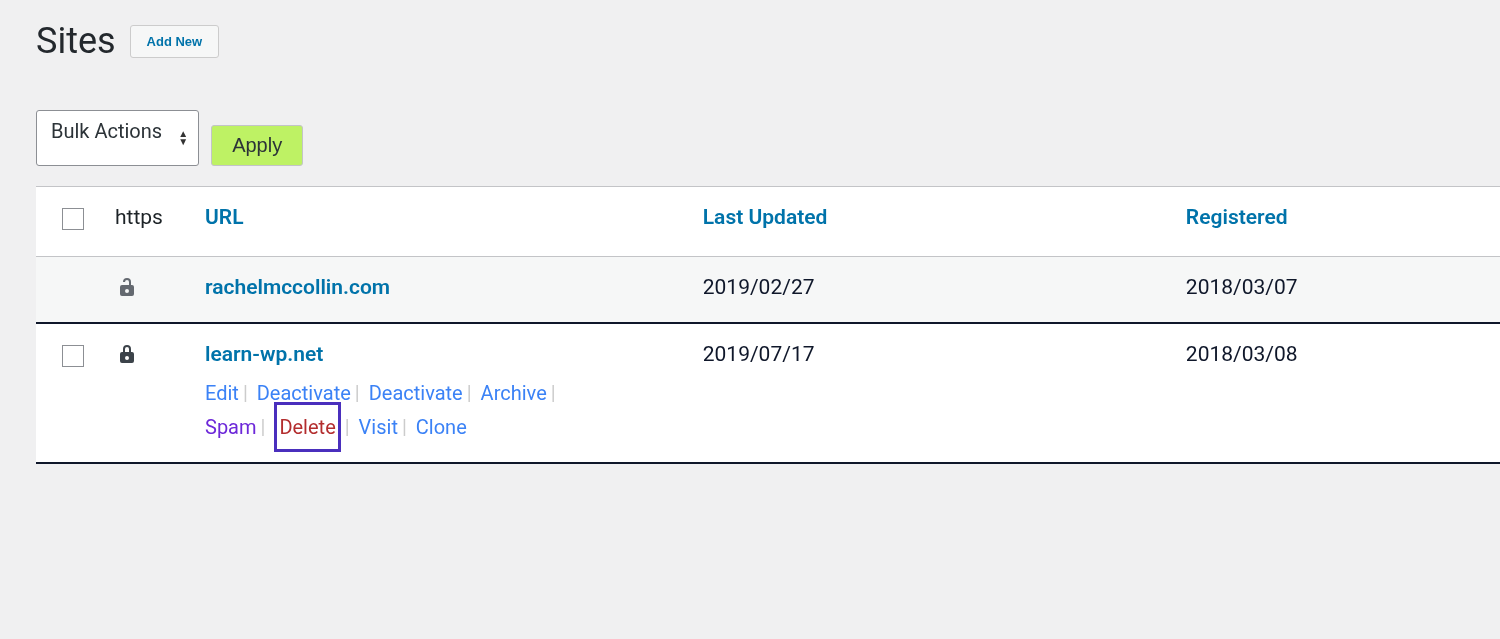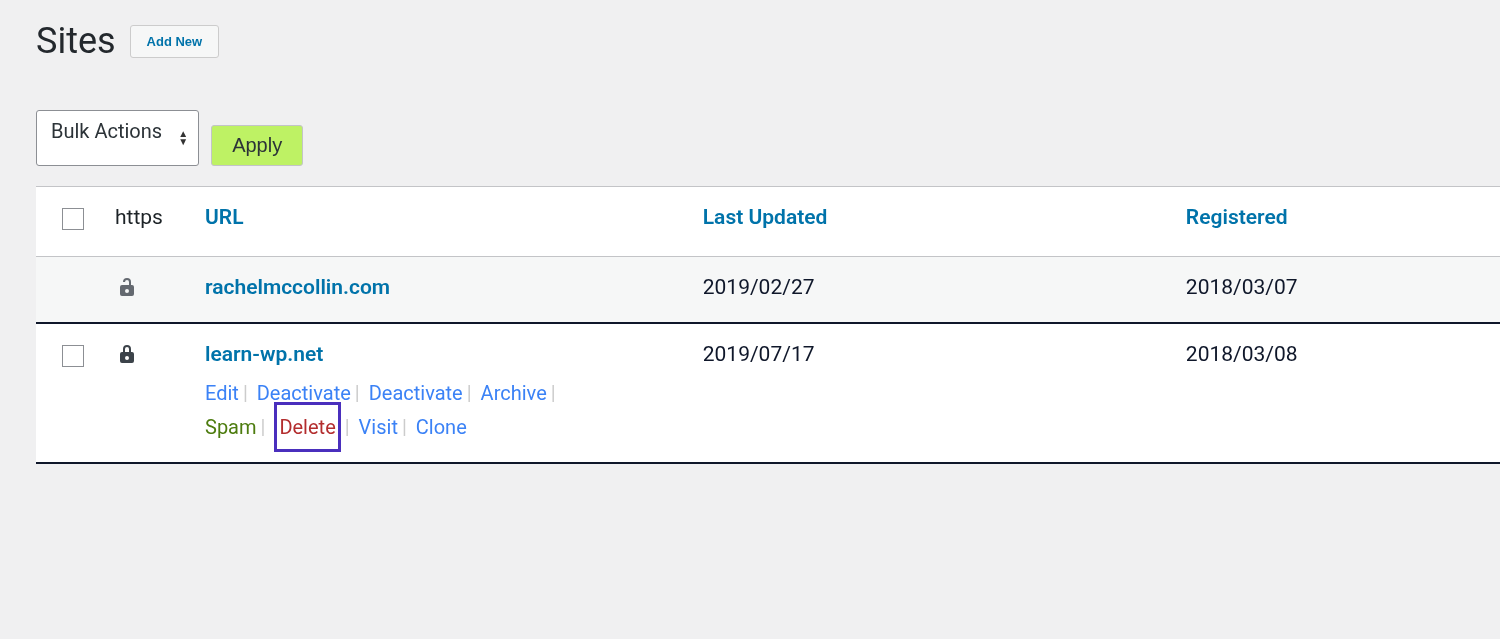--- a/index.html
+++ b/index.html
@@ -79,21 +79,21 @@
     appearance:none;
     cursor:pointer;
   }
   tbody tr { border-bottom: 2px solid #0f172a; }
   tbody tr:first-child { background:#f6f7f7; }
   .url-link { color: #0073aa; font-weight: 600; cursor:pointer; }
   .date-cell { color: #0f172a; }
   .row-actions { margin-top: 10px; font-size: 20px; line-height: 1.7; }
   .row-actions a { color:#3b82f6; text-decoration:none; cursor:pointer; }
   .row-actions .sep { color:#ccc; padding: 0 4px; }
-  .row-actions .spam { color:#4d7c0f; }
+  .row-actions .spam { color:#6d28d9; }
   .row-actions .delete {
     color:#b32d2e;
     border: 3px solid #4a2fbd;
     padding: 10px 2px;
   }
   .lock-icon svg { width: 24px; height: 24px; }
   .lock-open { fill:#646970; }
   .lock-closed { fill:#3c434a; }
   .col-url { width: 34%; }
   .col-upd { width: 33%; }

